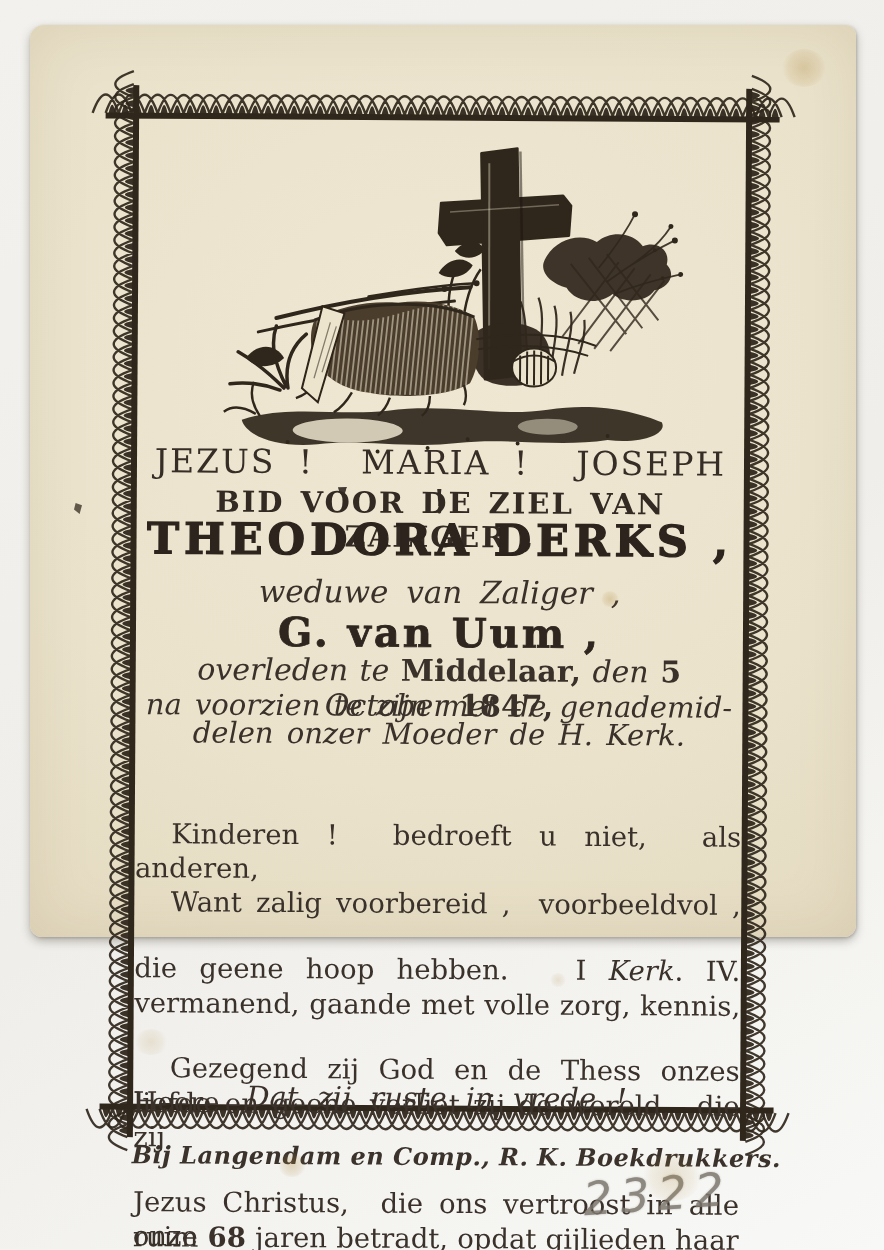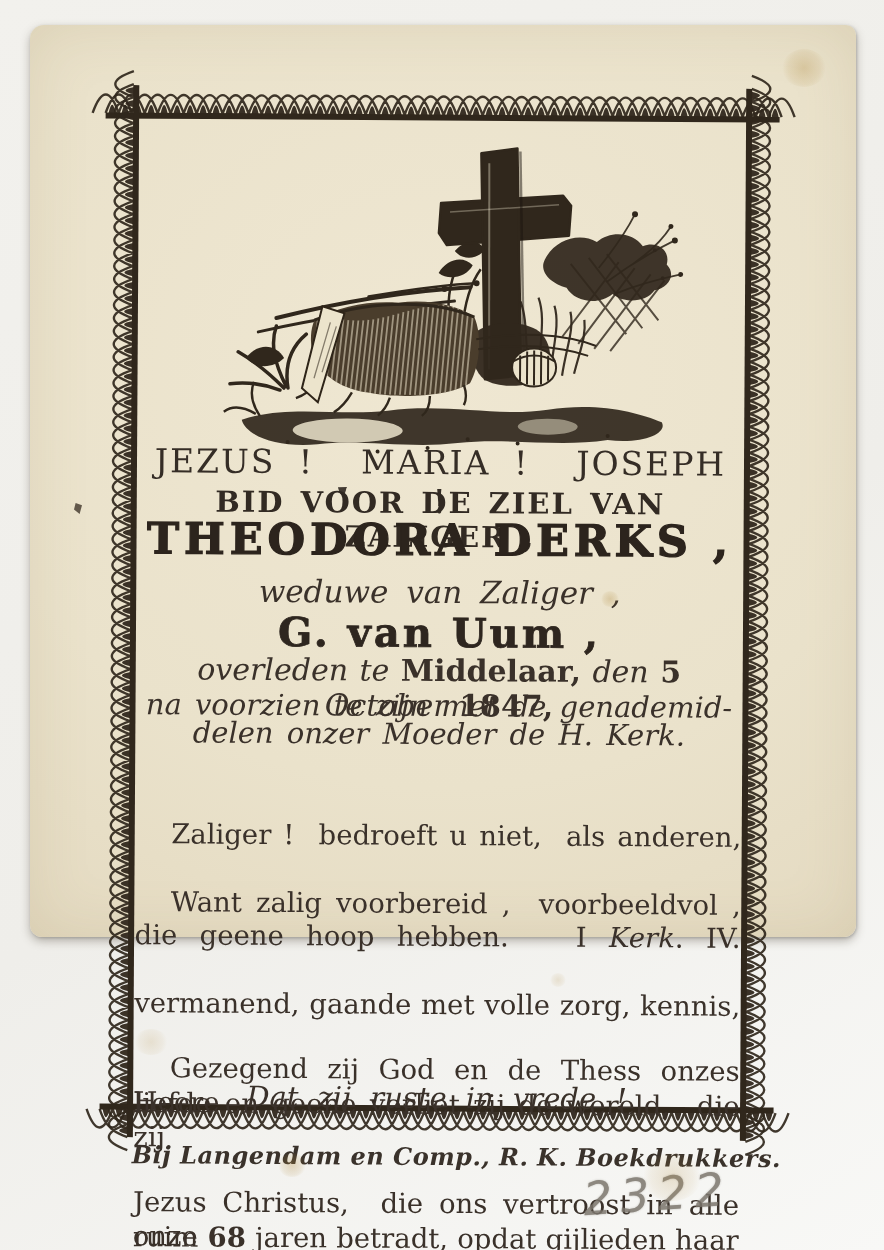--- a/index.html
+++ b/index.html
@@ -204,21 +204,21 @@
     <div class="t name">THEODORA DERKS ,</div>
     <div class="t widow">weduwe van Zaliger ,</div>
     <div class="t husband">G. van Uum ,</div>
 
     <div class="t mixed death"><span class="it">overleden te </span><span class="up">Middelaar,</span><span class="it"> den </span><span class="up">5</span><span class="it"> October </span><span class="up">1847,</span></div>
 
     <div class="t itl sacr1">na voorzien te zijn met de genademid-</div>
     <div class="t itl sacr2">delen onzer Moeder de H. Kerk.</div>
 
     <div class="para p1">
-      <div class="tline fill ind"><span>Zaliger !  bedroeft u niet,  als anderen,</span><span class="it"></span><span></span></div>
+      <div class="tline fill ind"><span>Kinderen !  bedroeft u niet,  als anderen,</span><span class="it"></span><span></span></div>
       <div class="tline fill"><span>die geene hoop hebben.   I </span><span class="it">Kerk</span><span>. IV.</span></div>
     </div>
 
     <div class="para p2">
       <div class="tline fill ind"><span>Want zalig voorbereid ,  voorbeeldvol ,</span><span class="b"></span><span></span><span class="it"></span><span></span></div>
       <div class="tline fill"><span>vermanend, gaande met volle zorg, kennis,</span><span class="b"></span><span></span><span class="it"></span><span></span></div>
       <div class="tline fill"><span>liefde en geene verliet zij de wereld,  die zij</span><span class="b"></span><span></span><span class="it"></span><span></span></div>
       <div class="tline fill"><span>ruim </span><span class="b">68</span><span> jaren betradt, opdat gijlieden haar</span><span class="it"></span><span></span></div>
       
     </div>

